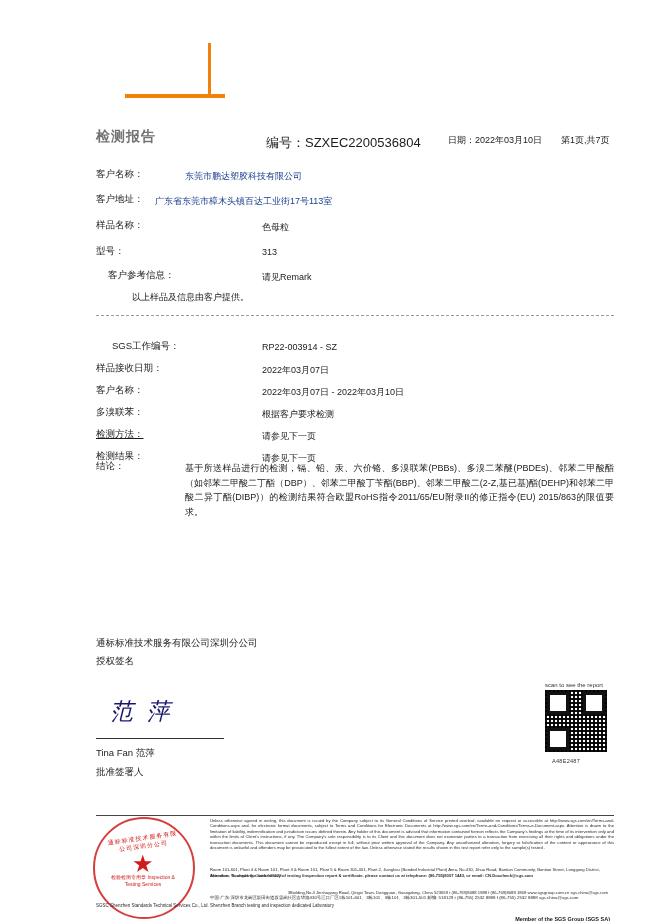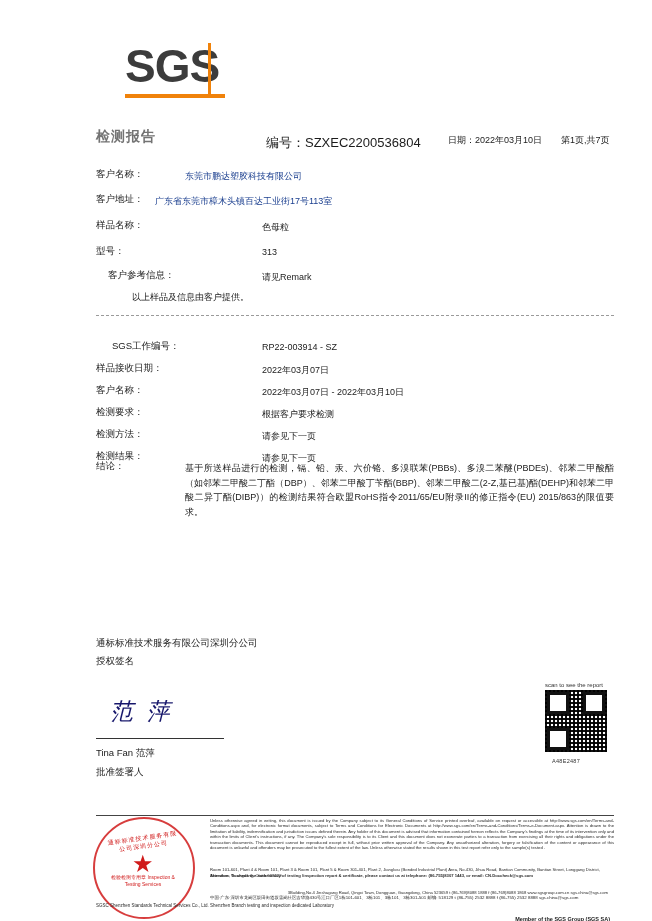--- a/index.html
+++ b/index.html
@@ -324,21 +324,20 @@
     color: #2a2a2a;
     line-height: 6px;
   }
 </style>
 </head>
 <body>
 
 <div class="page">
   <div class="sheet">
 
-    <div class="logo">SGS</div>
     <div class="logo-underline"></div>
     <div class="logo-tail"></div>
 
     <div class="report-title">检测报告</div>
     <div class="hdr-no">
       <span>编号：</span><span>SZXEC2200536804</span>
     </div>
     <div class="hdr-date">
       <span>日期：</span><span>2022年03月10日</span>
     </div>
@@ -365,24 +364,24 @@
 
     <div class="row-label" style="left:72px; top:330px;">SGS工作编号：</div>
     <div class="row-value" style="left:222px; top:332px;">RP22-003914 - SZ</div>
 
     <div class="row-label" style="left:56px; top:352px;">样品接收日期：</div>
     <div class="row-value" style="left:222px; top:354px;">2022年03月07日</div>
 
     <div class="row-label" style="left:56px; top:374px;">客户名称：</div>
     <div class="row-value" style="left:222px; top:376px;">2022年03月07日 - 2022年03月10日</div>
 
-    <div class="row-label" style="left:56px; top:396px;">检测要求：</div>
+    <div class="row-label" style="left:56px; top:396px;">多溴联苯：</div>
     <div class="row-value" style="left:222px; top:398px;">根据客户要求检测</div>
 
-    <div class="row-label" style="left:56px; top:418px;">检测方法：</div>
+    <div class="row-label" style="left:56px; top:418px;text-decoration:underline;">检测方法：</div>
     <div class="row-value" style="left:222px; top:420px;">请参见下一页</div>
 
     <div class="row-label" style="left:56px; top:440px;">检测结果：</div>
     <div class="row-value" style="left:222px; top:442px;">请参见下一页</div>
 
     <div class="row-label" style="left:56px; top:450px;">结论：</div>
     <div class="concl-text">基于所送样品进行的检测，镉、铅、汞、六价铬、多溴联苯(PBBs)、多溴二苯醚(PBDEs)、邻苯二甲酸酯（如邻苯二甲酸二丁酯（DBP）、邻苯二甲酸丁苄酯(BBP)、邻苯二甲酸二(2-Z,基已基)酯(DEHP)和邻苯二甲酸二异丁酯(DIBP)）的检测结果符合欧盟RoHS指令2011/65/EU附录II的修正指令(EU) 2015/863的限值要求。</div>
 
     <div class="signer-company">通标标准技术服务有限公司深圳分公司</div>
     <div class="signer-auth">授权签名</div>

